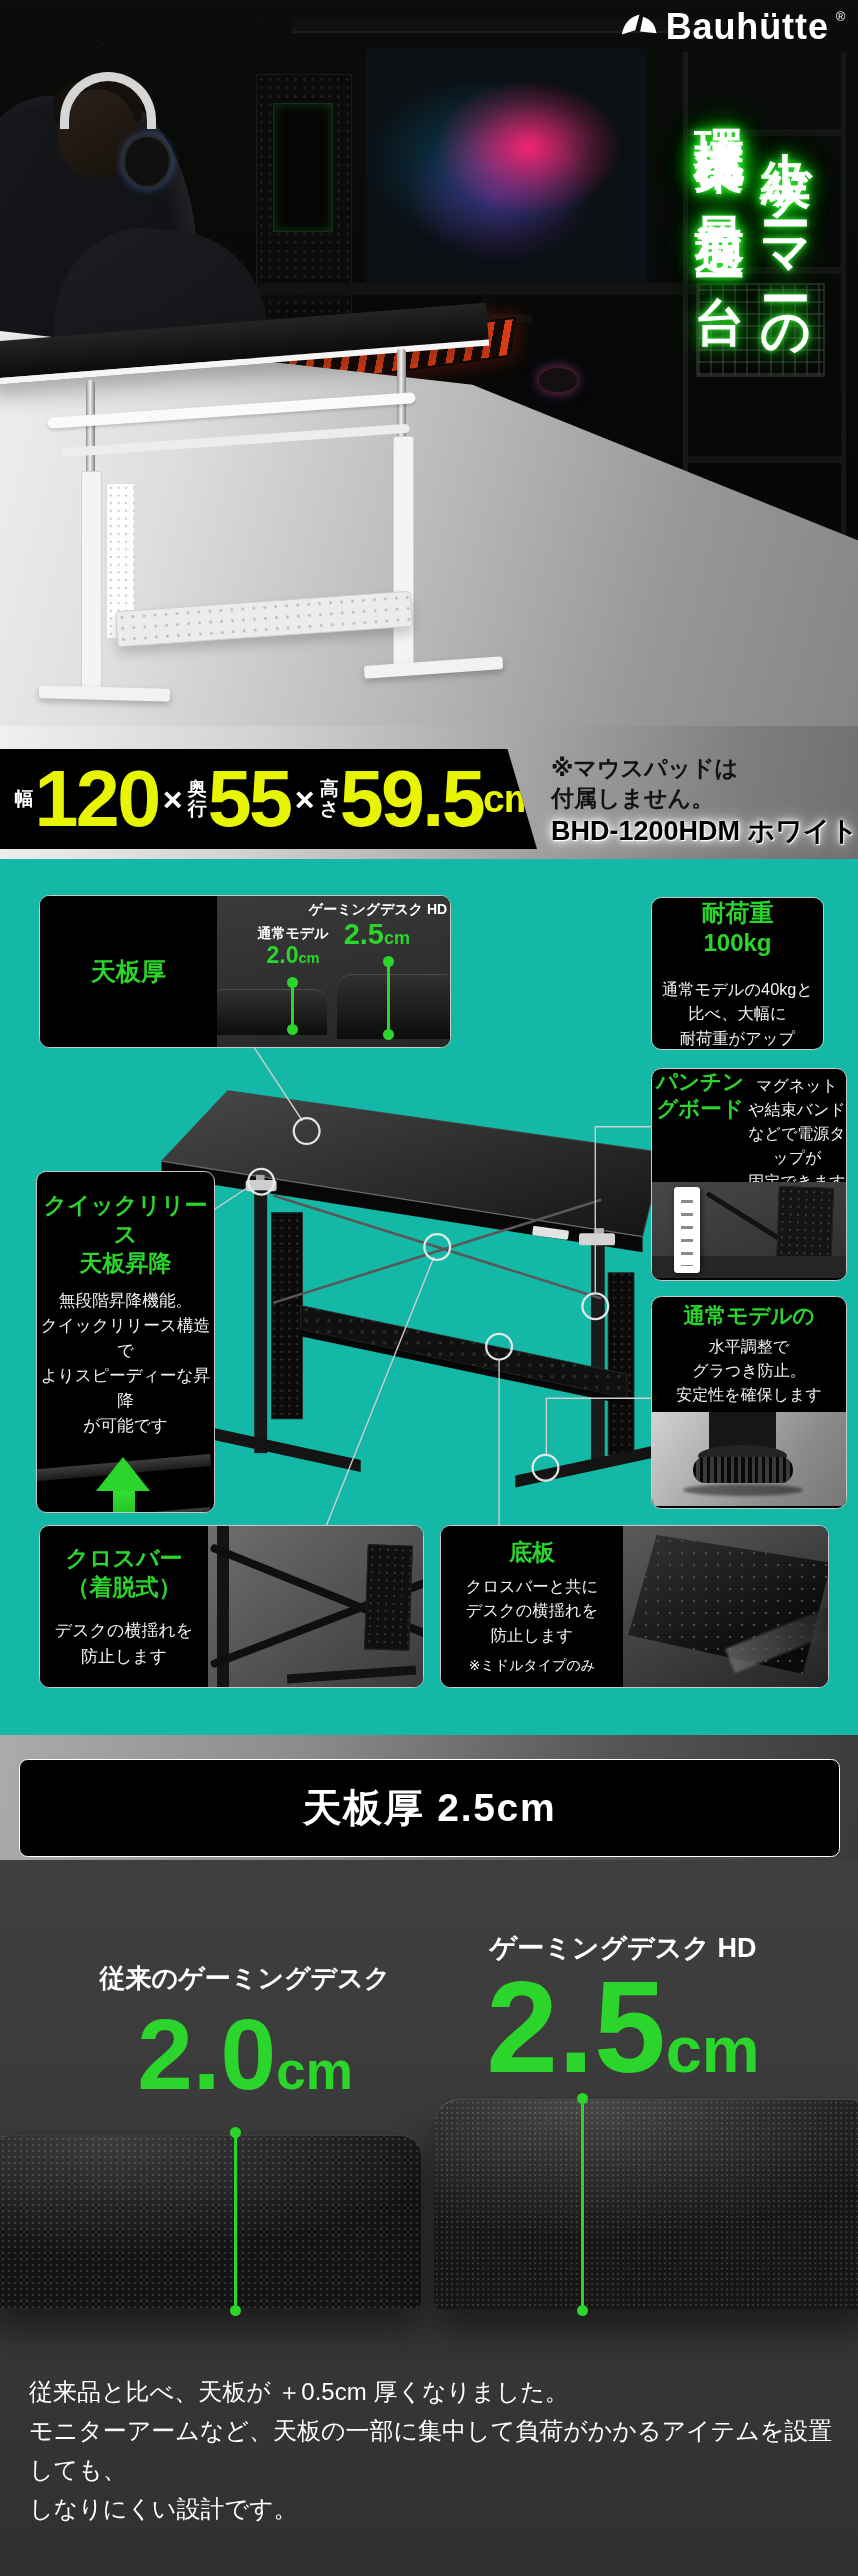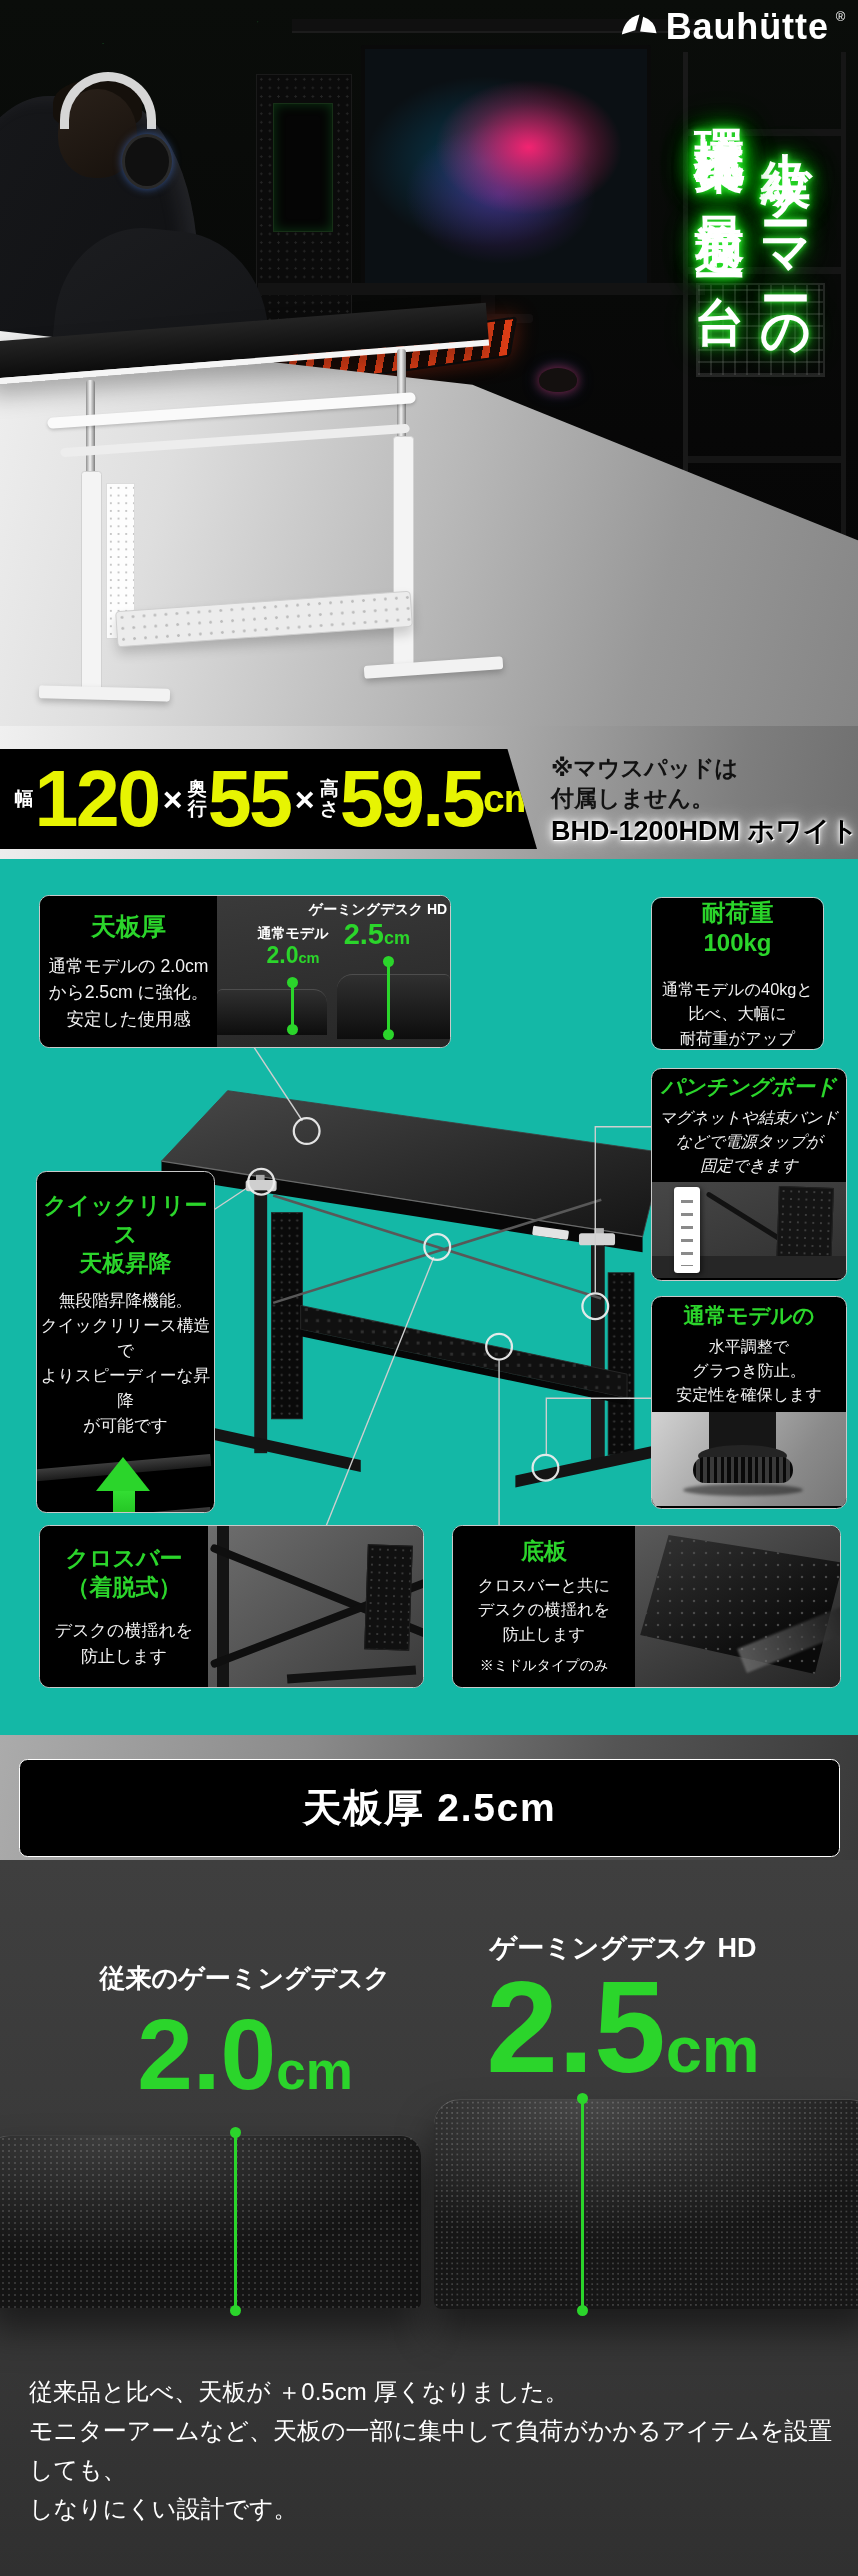--- a/index.html
+++ b/index.html
@@ -314,23 +314,20 @@
       <circle cx="693" cy="509" r="15"></circle>
       <circle cx="581" cy="556" r="15"></circle>
       <circle cx="635" cy="697" r="15"></circle>
     </g>
   </svg>
 
   <div class="feature-box" style="left:39px;top:26px;width:412px;height:153px;">
     <div class="fb-row">
       <div class="fb-textcol" style="width:177px;padding:0 6.9px;">
         <div class="fb-title" style="font-size:25px;">天板厚</div>
-        <div class="fb-body" style="font-size:17.6px;margin-top:10.3px;">通常モデルの 2.0cm
-から2.5cm に強化。
-安定した使用感</div>
       </div>
       <div class="fb-photo mini-photo">
         <div class="mini-col" style="left:26px;top:29px;width:100px;">
           <div class="mini-label">通常モデル</div>
           <div class="mini-val" style="font-size:23px;"><span>2.0</span><span style="font-size:14.6px;">cm</span></div>
         </div>
         <div class="mini-col" style="right:5.2px;top:5.2px;width:136px;">
           <div class="mini-label">ゲーミングデスク HD</div>
           <div class="mini-val" style="font-size:29px;"><span>2.5</span><span style="font-size:18px;">cm</span></div>
         </div>
@@ -346,21 +343,21 @@
     <div class="fb-textcol" style="width:100%;height:100%;padding:0 5.2px;">
       <div class="fb-title" style="font-size:24px;">耐荷重
 100kg</div>
       <div class="fb-body" style="font-size:16.3px;margin-top:19px;">通常モデルの40kgと
 比べ、大幅に
 耐荷重がアップ</div>
     </div>
   </div>
 
   <div class="feature-box" style="left:651px;top:199px;width:196px;height:213px;">
-    <div style="height:113px;display:flex;flex-direction:column;justify-content:center;font-style:italic;">
+    <div style="height:113px;display:flex;flex-direction:row;justify-content:space-between;">
       <div class="fb-title" style="font-size:21.5px;">パンチングボード</div>
       <div class="fb-body" style="font-size:16px;margin-top:5.2px;">マグネットや結束バンド
 などで電源タップが
 固定できます</div>
     </div>
     <div class="fb-photo pb-photo" style="height:96px;">
       <div class="pb-cable"></div>
       <div class="pb-panel"></div>
       <div class="pb-floor"></div>
       <div class="pb-strip">
@@ -413,21 +410,21 @@
       <div class="fb-photo cb-photo">
         <div class="cb-pole"></div>
         <div class="cb-bar1"></div>
         <div class="cb-bar2"></div>
         <div class="cb-panel"></div>
         <div class="cb-foot"></div>
       </div>
     </div>
   </div>
 
-  <div class="feature-box" style="left:452px;top:656px;width:389px;height:163px;font-family:Liberation Serif, serif;">
+  <div class="feature-box" style="left:440px;top:656px;width:389px;height:163px;">
     <div class="fb-row">
       <div class="fb-textcol" style="width:182px;padding:0 3.4px;">
         <div class="fb-title" style="font-size:23px;">底板</div>
         <div class="fb-body" style="font-size:16.3px;margin-top:6.9px;">クロスバーと共に
 デスクの横揺れを
 防止します</div>
         <div class="fb-note" style="font-size:14px;margin-top:10.3px;">※ミドルタイプのみ</div>
       </div>
       <div class="fb-photo bb-photo">
         <div class="bb-board"></div>

